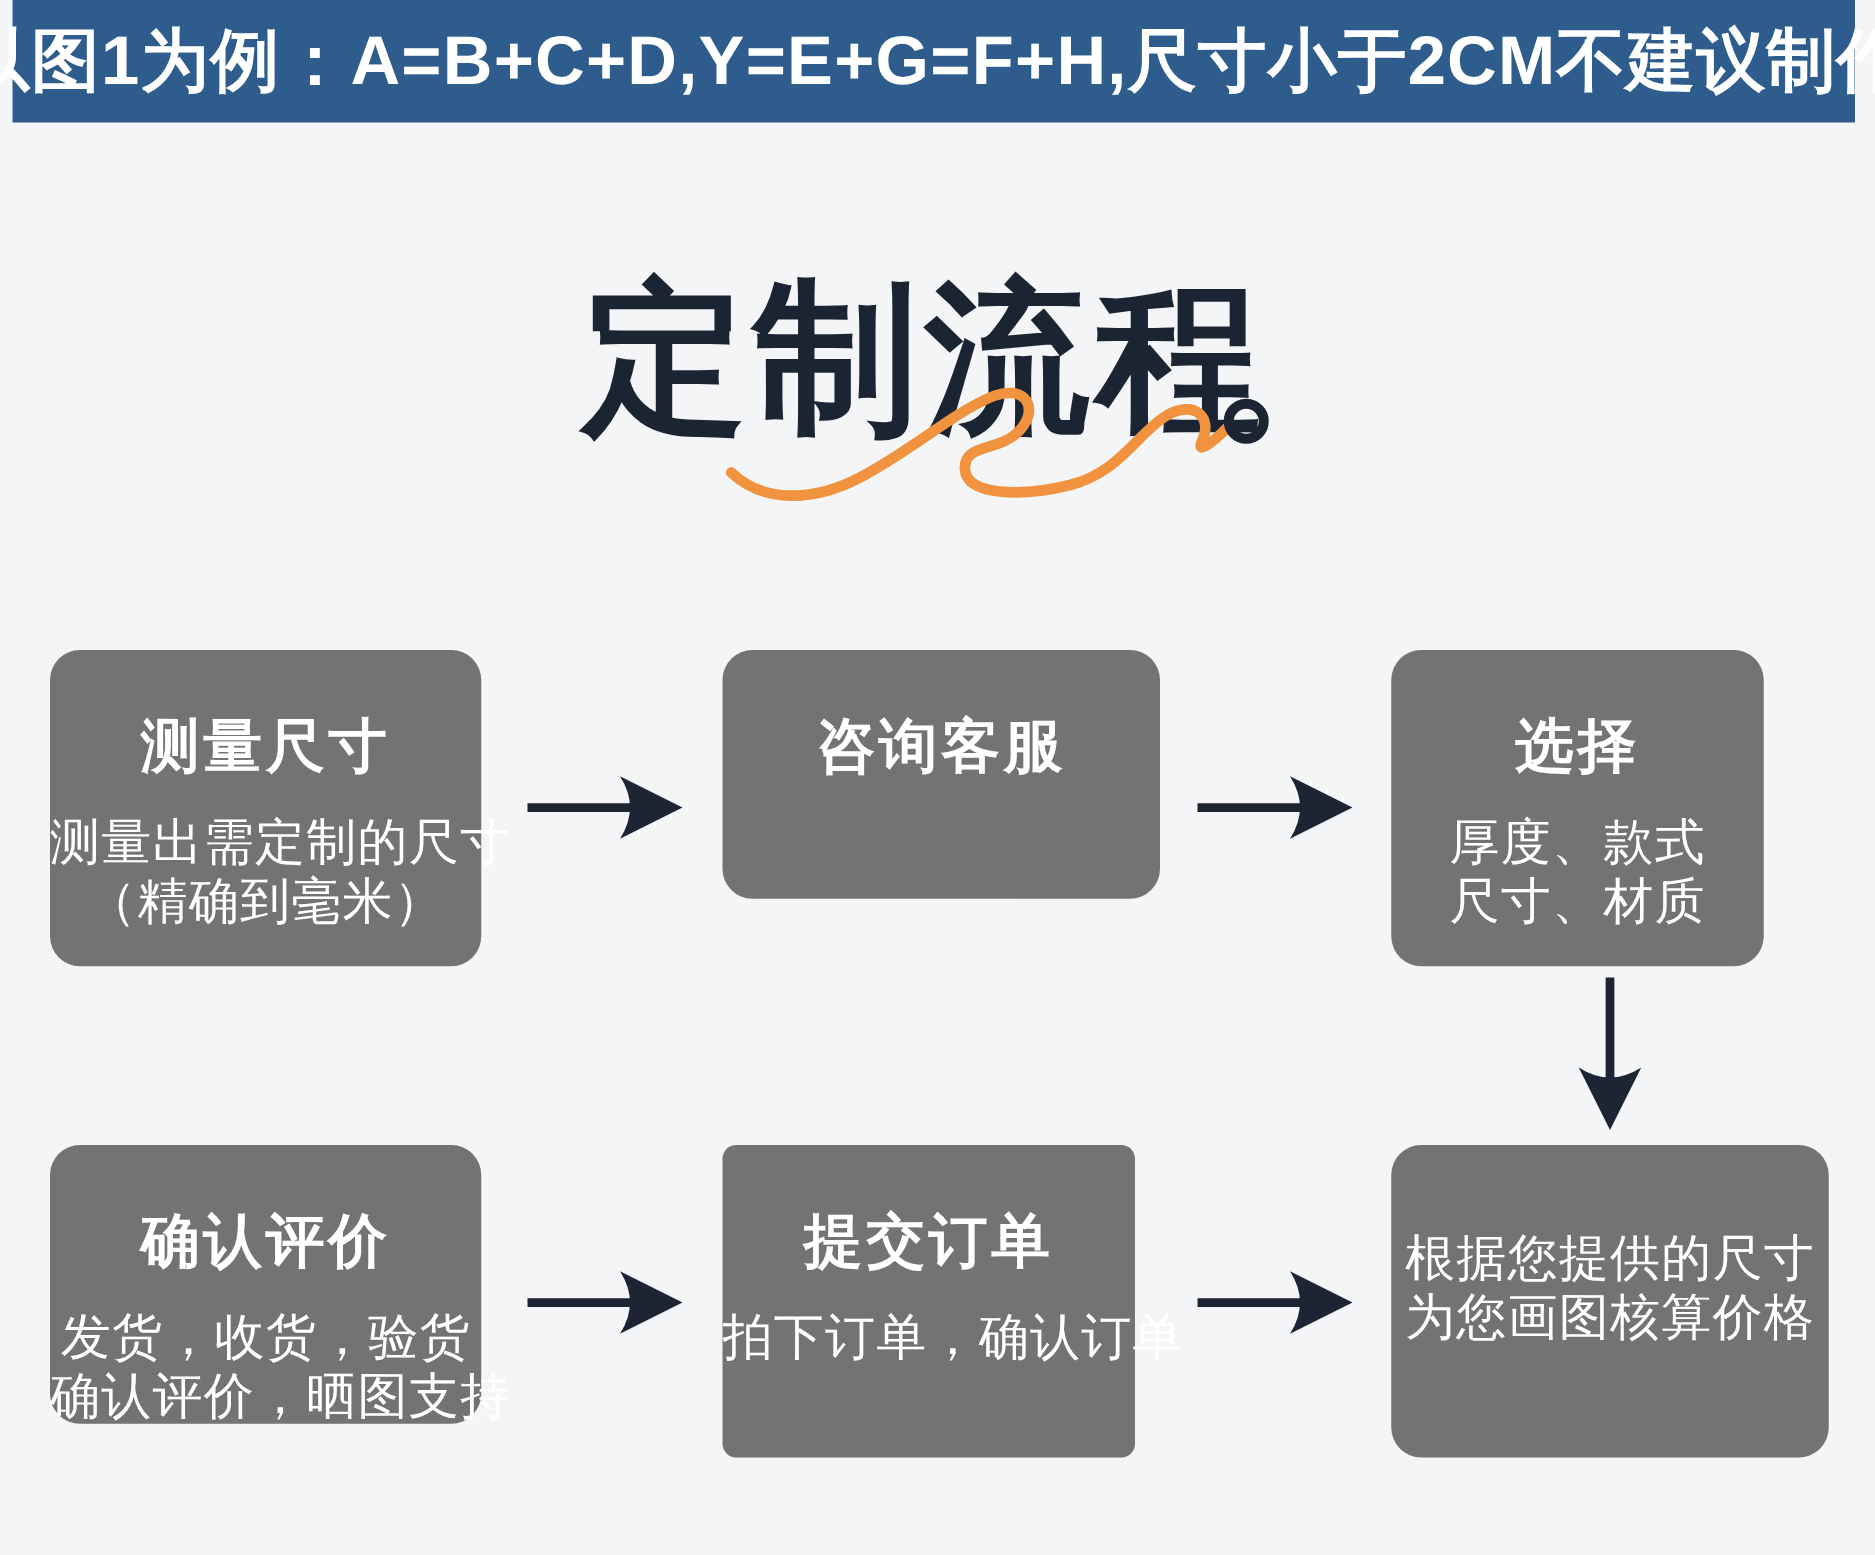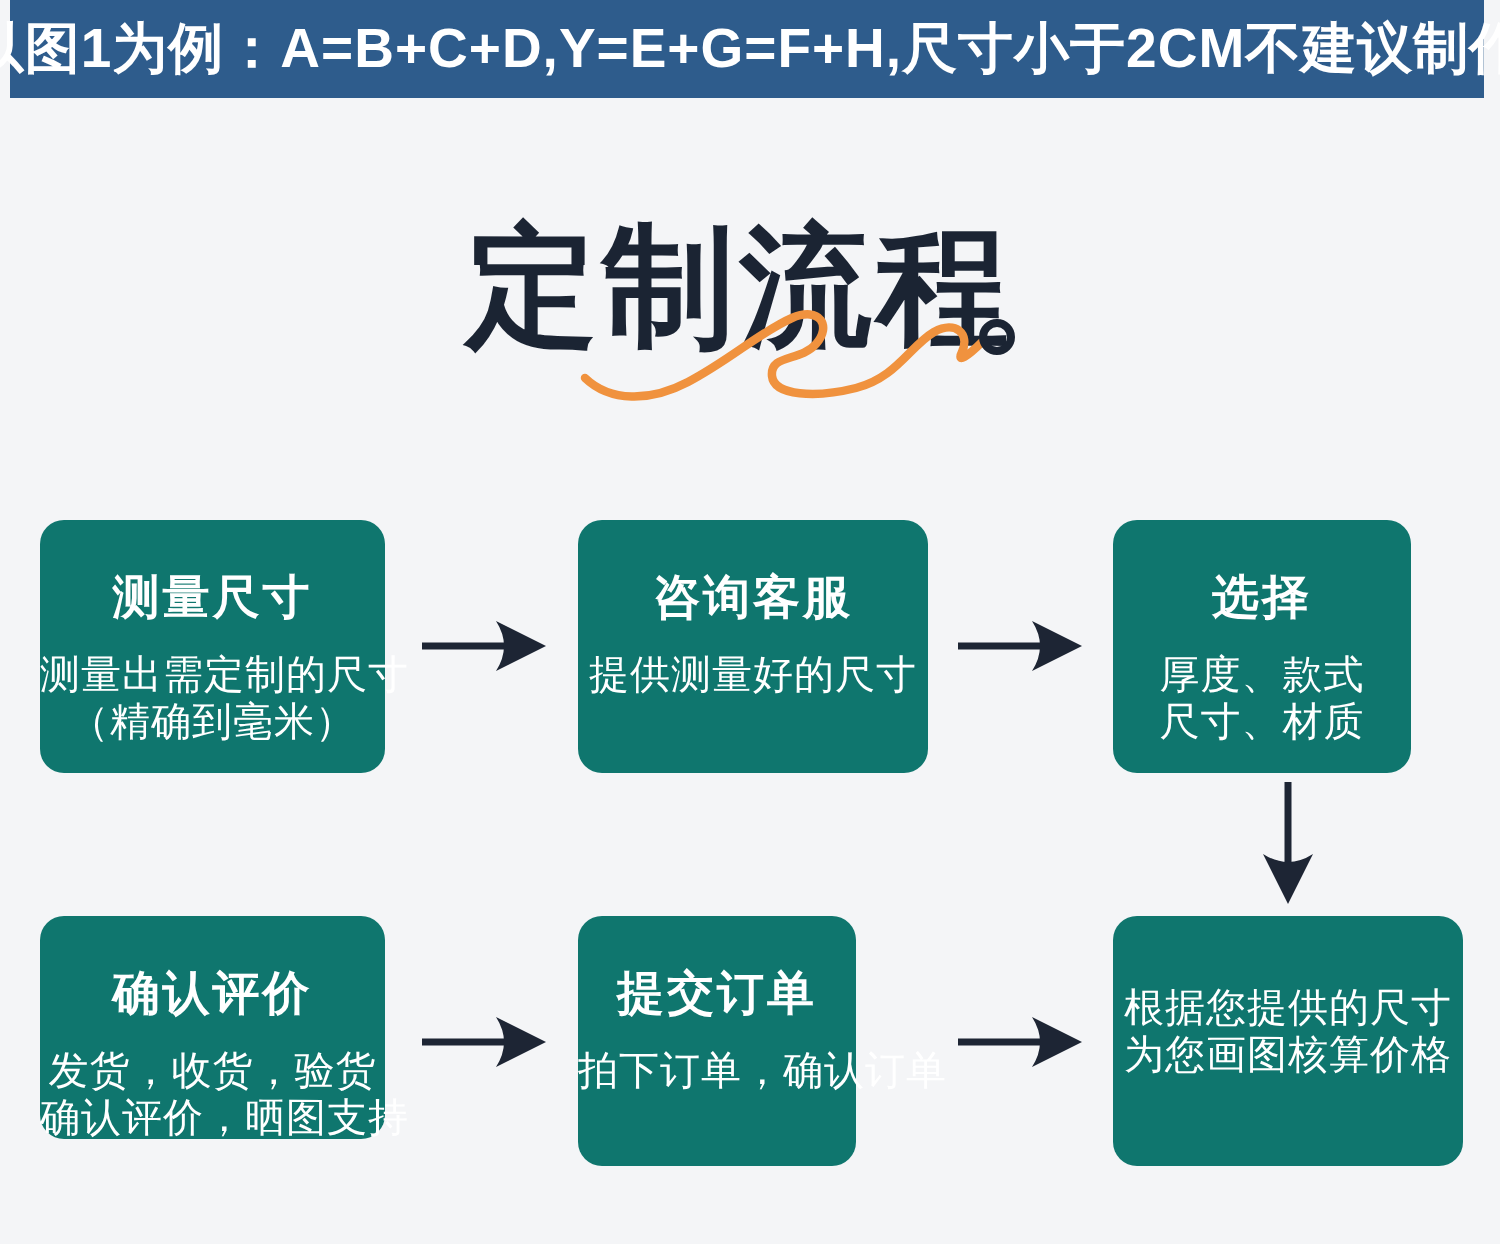--- a/index.html
+++ b/index.html
@@ -18,21 +18,21 @@
   
   .title{
     position:absolute;left:0;top:198px;width:1447px;text-align:center;
     font-size:132px;line-height:1.1;font-weight:900;color:#1b2433;letter-spacing:5px;
     margin:16px;white-space:nowrap;
   }
   
   .squiggle{position:absolute;left:570px;top:296px;width:450px;height:120px;}
   
   .step{
-    position:absolute;background:#0f766e;border-radius:24px;color:#ffffff;
+    position:absolute;background:#737373;border-radius:24px;color:#ffffff;
     text-align:center;box-sizing:border-box;padding-top:46px;
   }
   .step .step-title{
     margin:0;font-size:47px;font-weight:800;letter-spacing:3px;white-space:nowrap;
   }
   .step .step-lines{
     margin-top:22px;font-size:40px;line-height:47px;letter-spacing:1px;font-weight:500;
   }
   .step .step-line{display:block;white-space:nowrap;}
   
@@ -70,25 +70,22 @@
       <span class="step-line">测量出需定制的尺寸</span>
       <span class="step-line">（精确到毫米）</span>
     </div>
   </section>
 
   <svg class="arrow" style="left:420px;top:612px;" width="128" height="68" viewBox="0 0 128 68">
     <path d="M2 34 H 86" stroke-width="7"></path>
     <path class="head" d="M126 34 L76 9 Q92 34 76 59 Z"></path>
   </svg>
 
-  <section class="step" style="left:578px;top:520px;width:350px;height:253px;">
+  <section class="step" style="left:578px;top:520px;width:350px;height:199px;">
     <h2 class="step-title">咨询客服</h2>
-    <div class="step-lines">
-      <span class="step-line">提供测量好的尺寸</span>
-    </div>
   </section>
 
   <svg class="arrow" style="left:956px;top:612px;" width="128" height="68" viewBox="0 0 128 68">
     <path d="M2 34 H 86" stroke-width="7"></path>
     <path class="head" d="M126 34 L76 9 Q92 34 76 59 Z"></path>
   </svg>
 
   <section class="step" style="left:1113px;top:520px;width:298px;height:253px;">
     <h2 class="step-title">选择</h2>
     <div class="step-lines">
@@ -108,21 +105,21 @@
       <span class="step-line">发货，收货，验货</span>
       <span class="step-line">确认评价，晒图支持</span>
     </div>
   </section>
 
   <svg class="arrow" style="left:420px;top:1008px;" width="128" height="68" viewBox="0 0 128 68">
     <path d="M2 34 H 86" stroke-width="7"></path>
     <path class="head" d="M126 34 L76 9 Q92 34 76 59 Z"></path>
   </svg>
 
-  <section class="step" style="left:578px;top:916px;width:278px;height:250px;">
+  <section class="step" style="left:578px;top:916px;width:330px;height:250px;border-radius:11px;">
     <h2 class="step-title">提交订单</h2>
     <div class="step-lines">
       <span class="step-line">拍下订单，确认订单</span>
     </div>
   </section>
 
   <svg class="arrow" style="left:956px;top:1008px;" width="128" height="68" viewBox="0 0 128 68">
     <path d="M2 34 H 86" stroke-width="7"></path>
     <path class="head" d="M126 34 L76 9 Q92 34 76 59 Z"></path>
   </svg>

